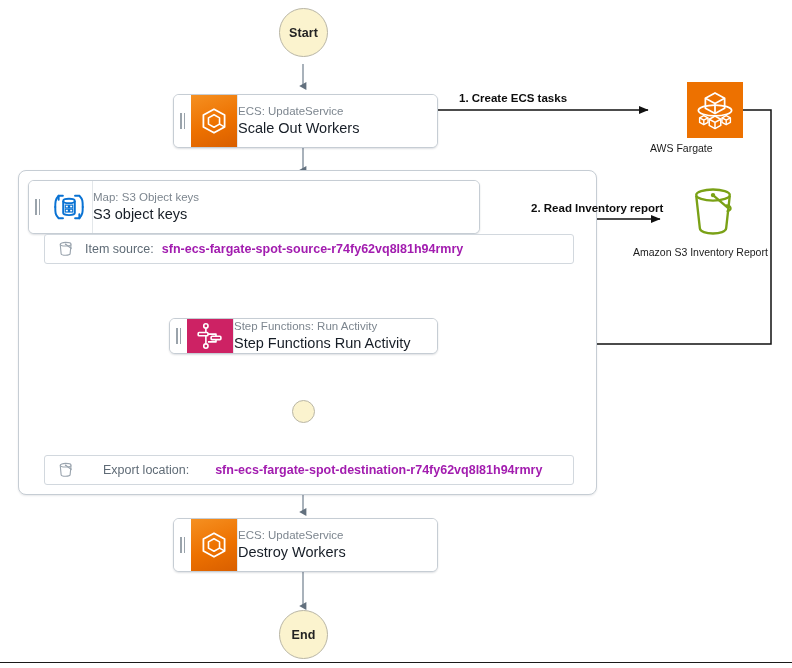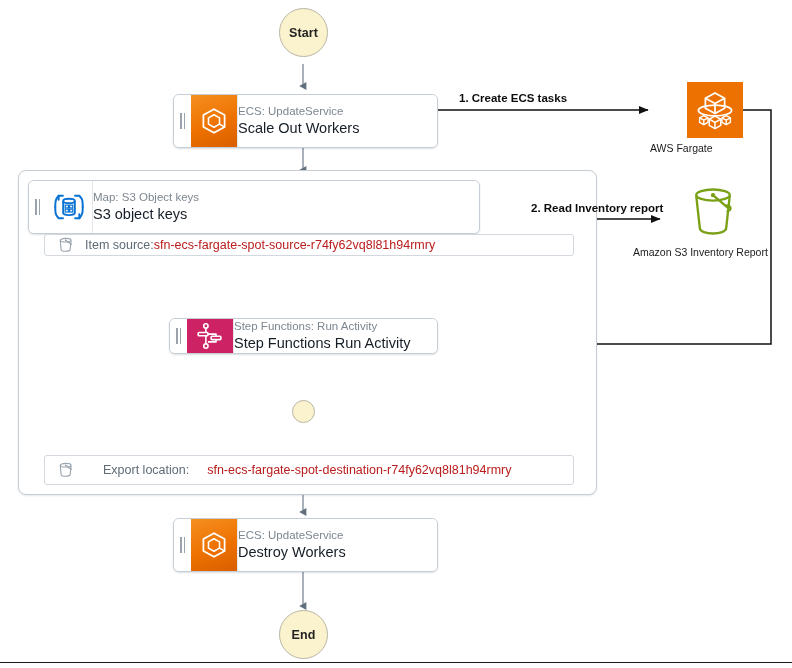--- a/index.html
+++ b/index.html
@@ -94,21 +94,21 @@
     background:#ffffff;
     border:1px solid #d2d8de;
     border-radius:3px;
     display:flex;align-items:center;
     padding-left:10px;
     font-size:12.5px;color:#5f6b76;
     white-space:nowrap;
     overflow:hidden;
   }
   .info-bar .bucket-ico{flex:0 0 22px;height:18px;margin-right:8px;display:block;}
-  .info-bar b{color:#b91c1c;font-weight:400;margin-left:0;}
+  .info-bar b{color:#a21caf;font-weight:700;margin-left:8px;}
 
   
   .aws-node{position:absolute;text-align:left;}
   .aws-node .tile{width:56px;height:56px;margin:0 auto;display:block;}
   .aws-node .cap{
     margin-top:4px;font-size:10.5px;color:#1b1b1b;line-height:1.2;
     white-space:nowrap;font-family:"Liberation Sans", sans-serif;
   }
 
   
@@ -200,21 +200,21 @@
         <rect x="13.0" y="19.3" width="3.4" height="3.0" fill="none" stroke="#0972D3" stroke-width="1.3"></rect>
         <rect x="17.6" y="19.3" width="3.4" height="3.0" fill="none" stroke="#0972D3" stroke-width="1.3"></rect>
       </svg>
     </div>
     <div class="card-body">
       <div class="card-sub">Map: S3 Object keys</div>
       <div class="card-title">S3 object keys</div>
     </div>
   </div>
 
-  <div class="info-bar" style="left:44px;top:234px;width:530px;height:22px;">
+  <div class="info-bar" style="left:44px;top:234px;width:530px;height:30px;">
     <svg class="bucket-ico" viewBox="0 0 22 20">
       <path d="M4.6 5.0 L5.6 15.2 C5.7 16.2 7.9 16.9 10.6 16.9 C13.3 16.9 15.5 16.2 15.6 15.2 L16.6 5.0" fill="none" stroke="#9aa4ae" stroke-width="1.25" stroke-linejoin="round"></path>
       <ellipse cx="10.6" cy="4.7" rx="6.0" ry="2.0" fill="none" stroke="#9aa4ae" stroke-width="1.25"></ellipse>
       <path d="M10.6 4.7 L15.9 8.6" fill="none" stroke="#9aa4ae" stroke-width="1.25" stroke-linecap="round"></path>
       <circle cx="10.6" cy="4.7" r="0.9" fill="#9aa4ae"></circle>
       <path d="M15.5 8.0 C17.2 8.3 17.3 9.6 15.8 9.9" fill="none" stroke="#9aa4ae" stroke-width="1.2"></path>
     </svg>
     <span>Item source: </span>
       <b>sfn-ecs-fargate-spot-source-r74fy62vq8l81h94rmry</b>
   </div>

